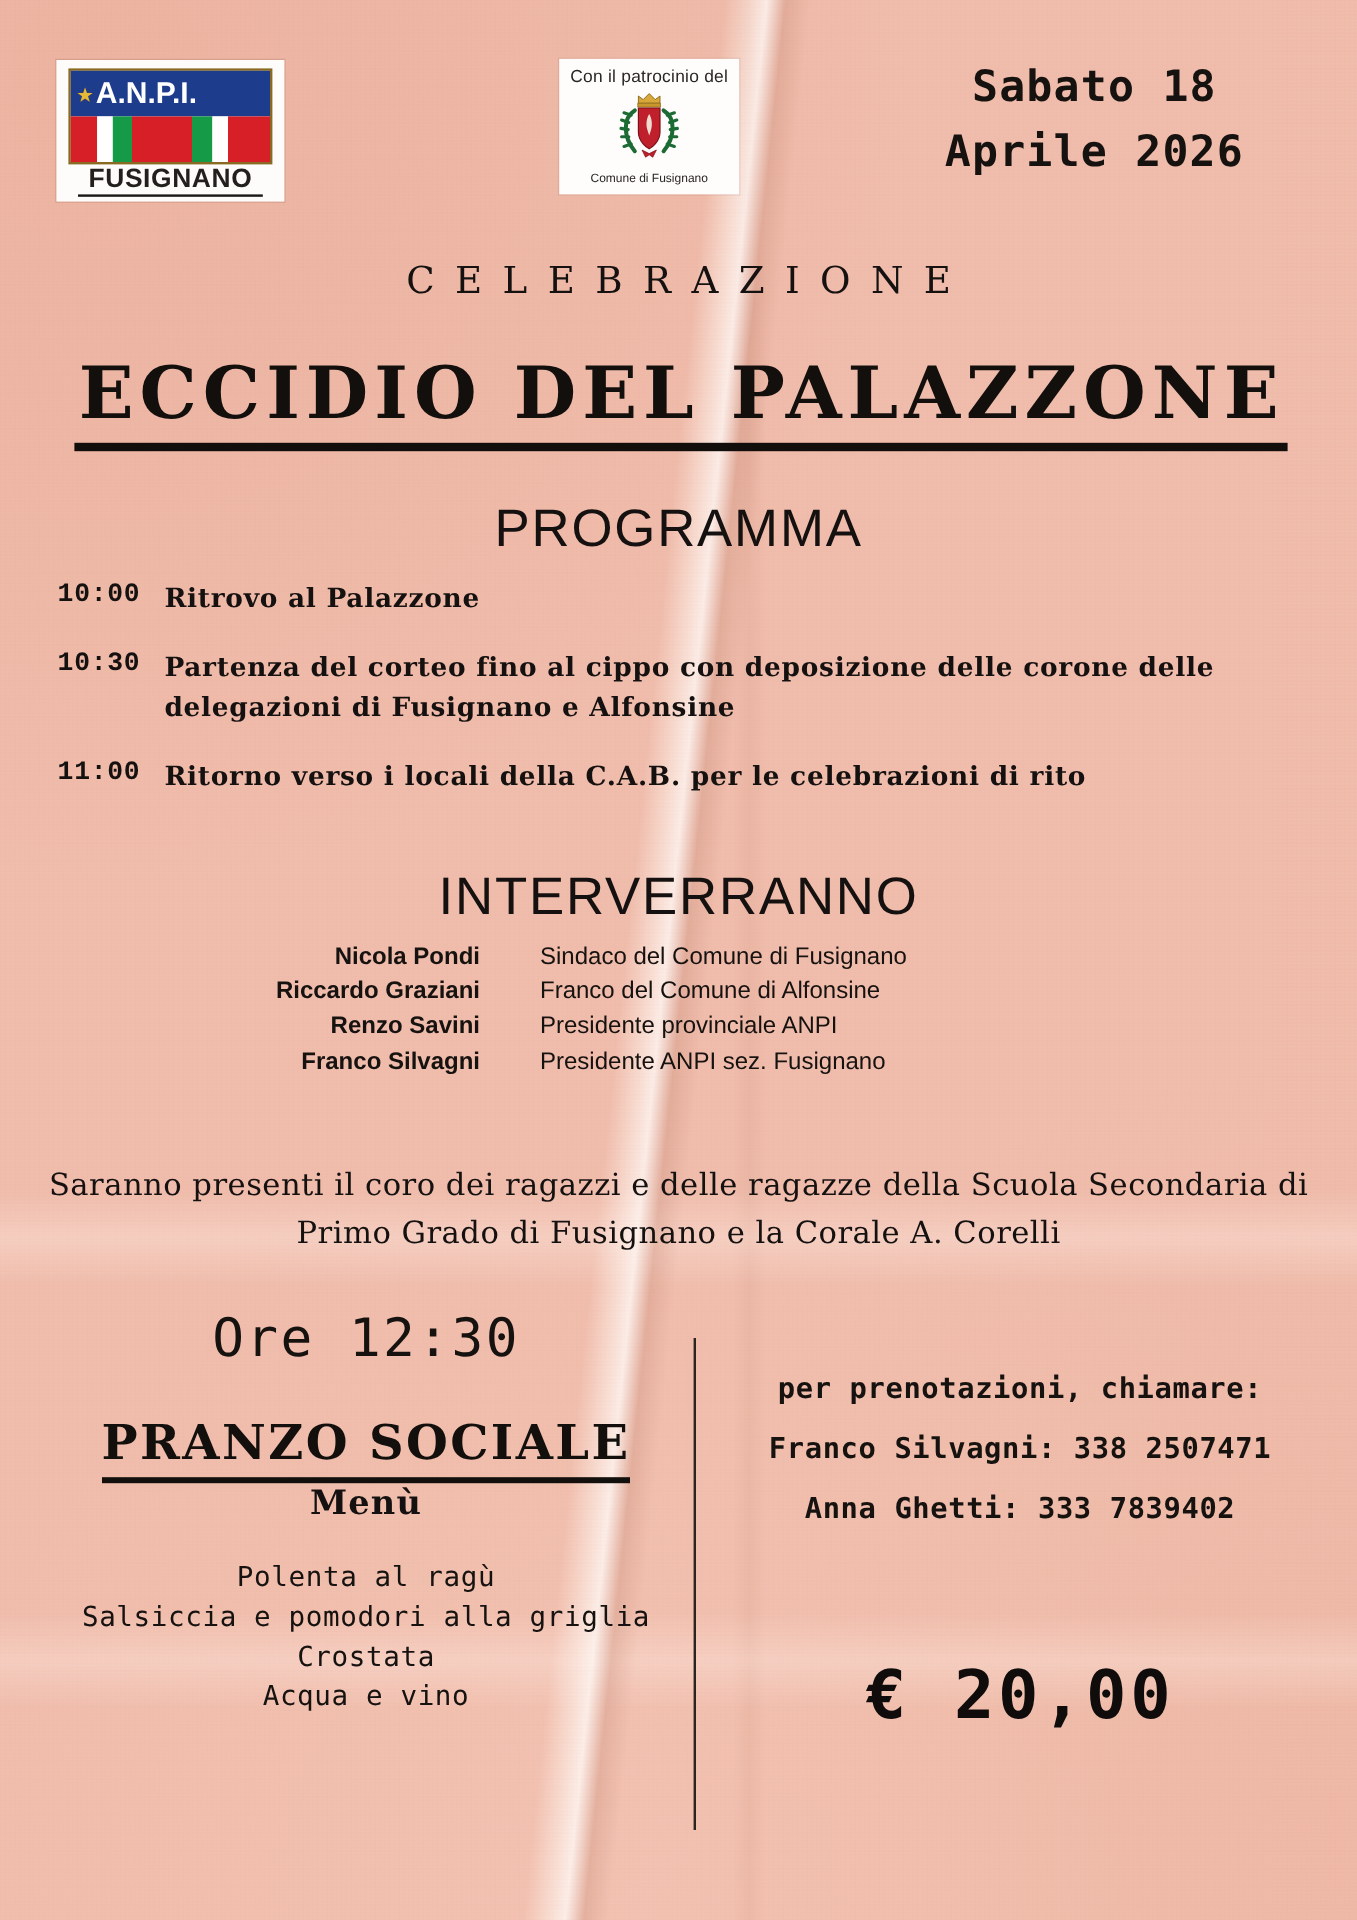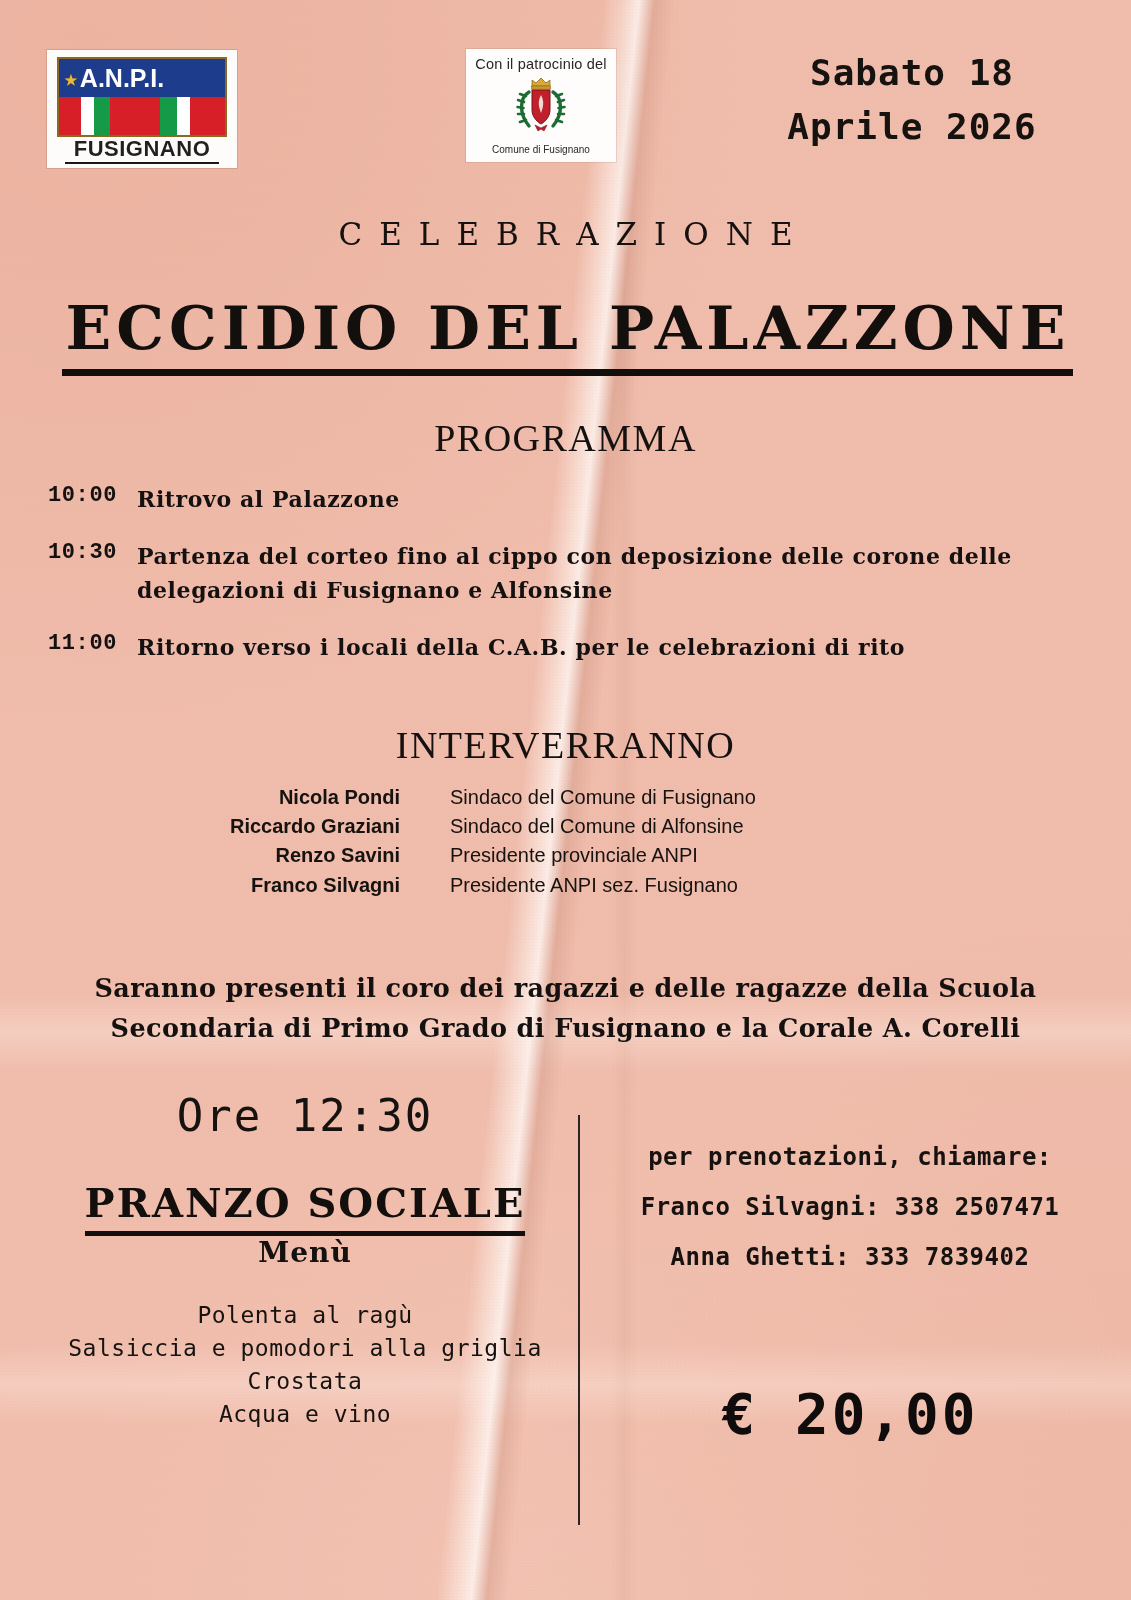--- a/index.html
+++ b/index.html
@@ -167,22 +167,22 @@
     left: 62px; top: 369px;
     width: 1011px; height: 7px;
     background: #110e0c;
   }
 
   
   .section-head {
     position: absolute;
     left: 0; right: 0;
     text-align: center;
-    font-family: Liberation Serif, serif;
-    font-size: 38px;
+    font-family: Liberation Sans, sans-serif;
+    font-size: 44px;
     letter-spacing: 1.5px;
     color: #151110;
   }
   #programma-head { top: 416px; }
   #interverranno-head { top: 723px; }
 
   
   .programme { position: absolute; left: 0; right: 0; top: 483px; }
   .prog-row {
     display: flex;
@@ -212,21 +212,21 @@
     box-sizing: border-box;
     font-weight: bold;
   }
   .speaker-role { flex: 1; font-weight: normal; letter-spacing: 0px; }
 
   .choir {
     position: absolute;
     left: 0; right: 0; top: 968px;
     text-align: center;
     font-family: "DejaVu Serif", serif;
-    font-weight: bold;
+    font-weight: normal;
     font-size: 25.5px;
     line-height: 1.58;
     color: #151110;
     letter-spacing: 0.4px;
     padding: 0 38px;
     box-sizing: border-box;
   }
 
   
   .col-divider {
@@ -373,21 +373,21 @@
   </div>
 
   <div class="section-head" id="interverranno-head">INTERVERRANNO</div>
   <div class="speakers">
     <div class="speaker-row">
       <div class="speaker-name">Nicola Pondi</div>
       <div class="speaker-role">Sindaco del Comune di Fusignano</div>
     </div>
     <div class="speaker-row">
       <div class="speaker-name">Riccardo Graziani</div>
-      <div class="speaker-role">Sindaco del Comune di Alfonsine</div>
+      <div class="speaker-role">Franco del Comune di Alfonsine</div>
     </div>
     <div class="speaker-row">
       <div class="speaker-name">Renzo Savini</div>
       <div class="speaker-role">Presidente provinciale ANPI</div>
     </div>
     <div class="speaker-row">
       <div class="speaker-name">Franco Silvagni</div>
       <div class="speaker-role">Presidente ANPI sez. Fusignano</div>
     </div>
   </div>

